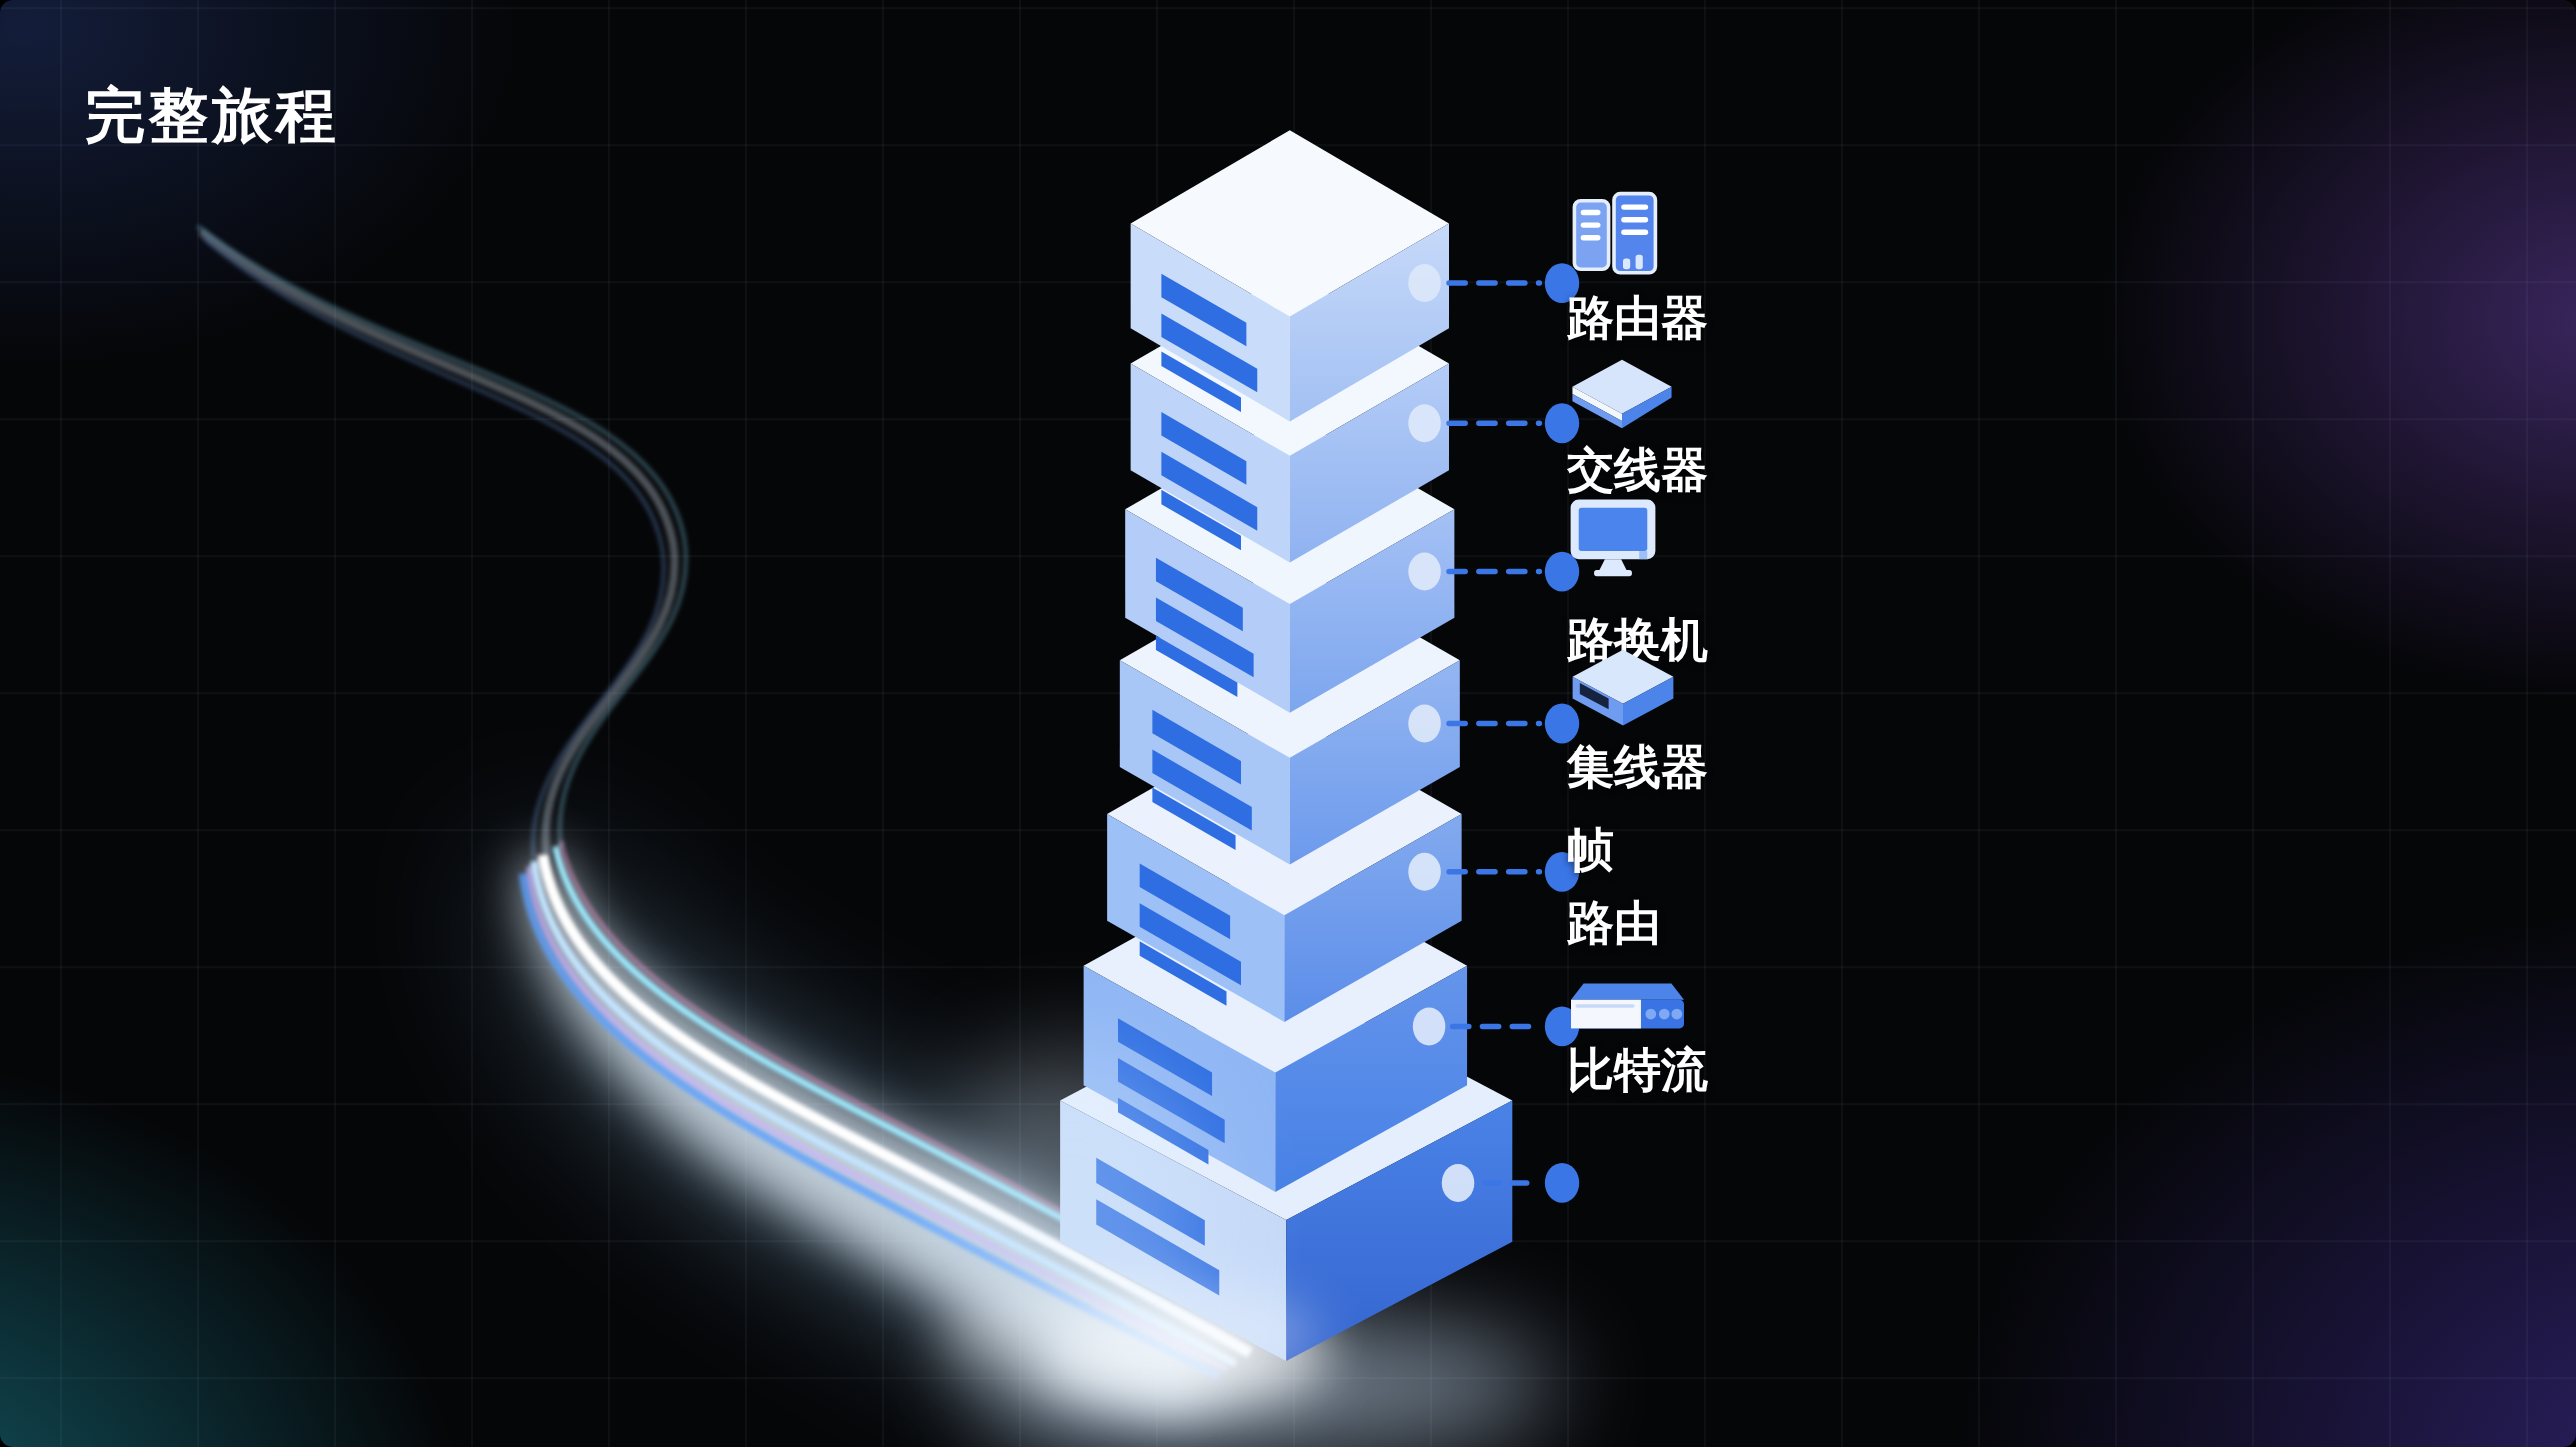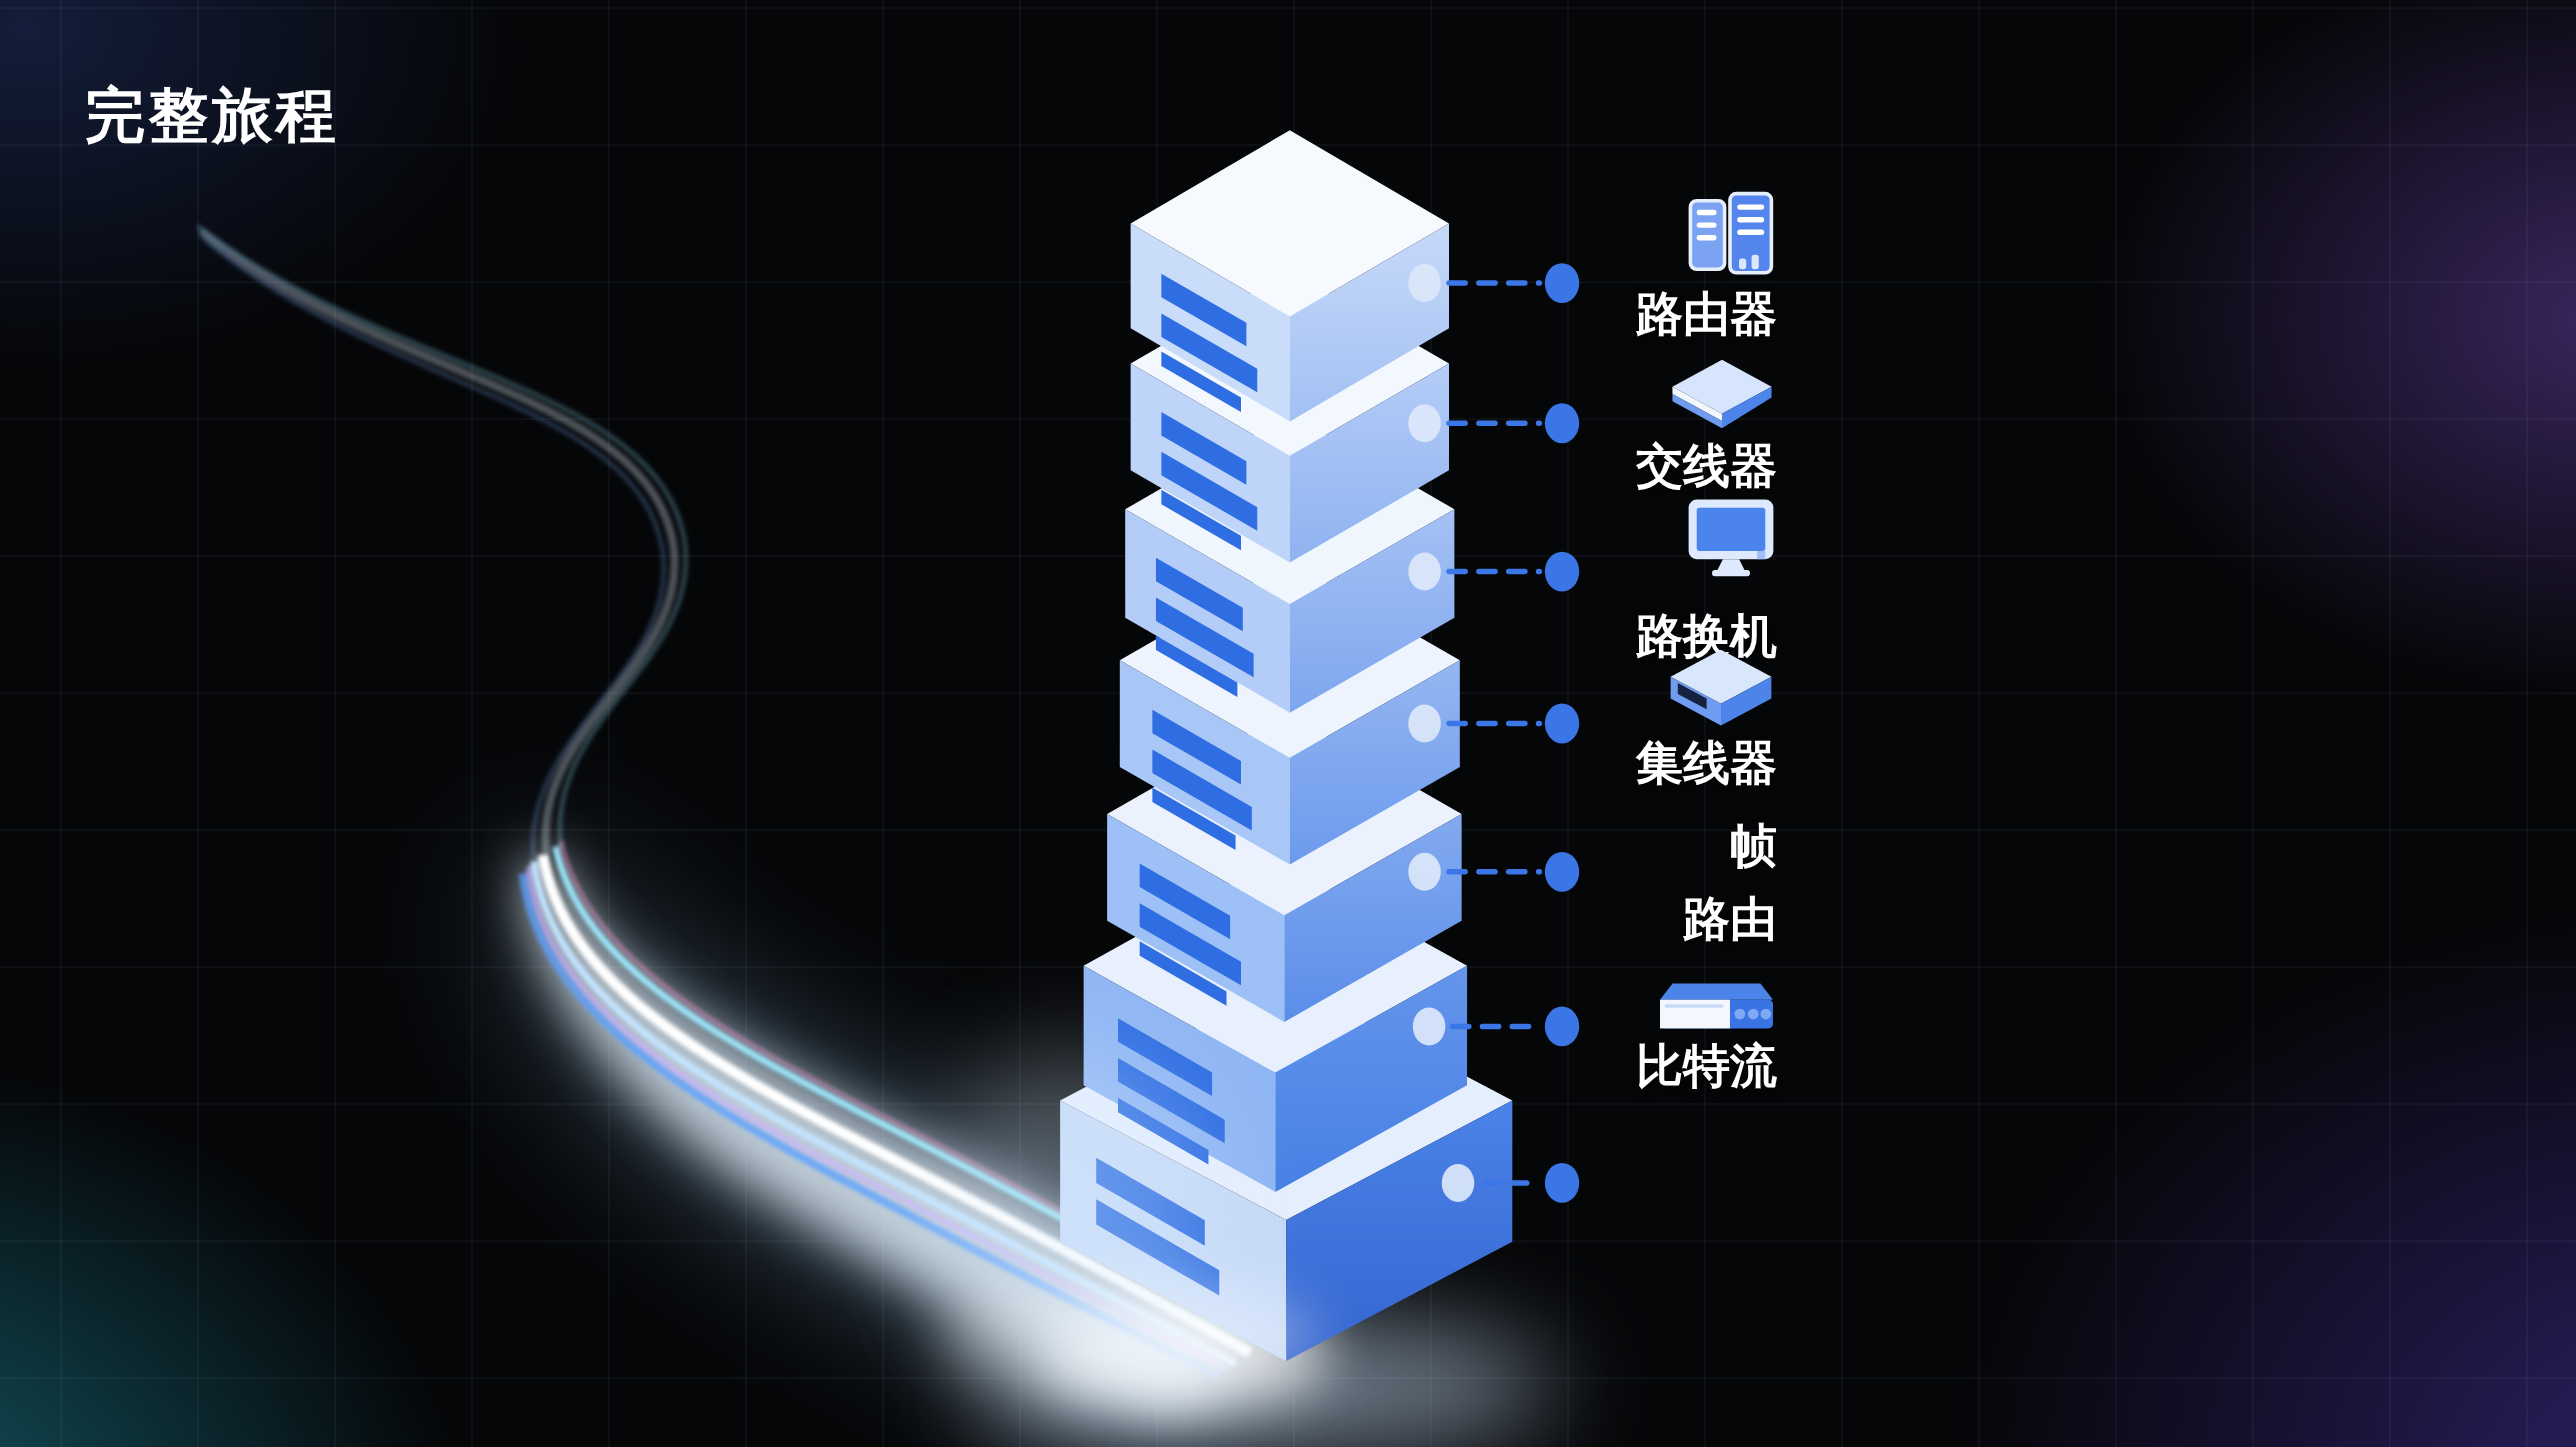--- a/index.html
+++ b/index.html
@@ -1,43 +1,44 @@
 <!DOCTYPE html>
 <html style="--accent: #3b76e6; --bg: #050608; --text: #ffffff; --stripe: #2e6ee2; --teal-glow: #1f98ac; --purple-glow: #4d3690; --navy-glow: #22346b; --box-light: #c9ddfa; --box-deep: #3a6fd8; --trail-cyan: #9feaff; --trail-purple: #cdb0ff; --trail-pink: #ff9fd8;font-size:14.5px"><head>
 <meta charset="utf-8">
 <style>
   html,body{margin:0;padding:0;background:#000;}
   .stage{
     position:relative;
     width:2576px;height:1447px;
     overflow:hidden;
-    font-family:Liberation Mono, monospace;
+    font-family:Liberation Serif, serif;
     background:
       radial-gradient(742px 561px at 101% 22%, rgba(92,58,150,.60), transparent 68%),
       radial-gradient(1040px 814px at 104% 102%, rgba(67,48,154,.62), transparent 70%),
       radial-gradient(950px 769px at -6% 108%, rgba(31,152,172,.60), transparent 66%),
       radial-gradient(687px 470px at 1% 2%, rgba(34,52,107,.50), transparent 72%),
       #050608;
+    border-radius: 13px;
   }
   .stage::before{
     content:"";
     position:absolute;inset:0;
     background-image:
       repeating-linear-gradient(to right, rgba(165,185,225,.055) 0 1.8px, transparent 1.8px 137px),
       repeating-linear-gradient(to bottom, rgba(165,185,225,.055) 0 1.8px, transparent 1.8px 137px);
     background-position:60px 7.2px;
     pointer-events:none;
   }
   .scene{position:absolute;left:0;top:0;z-index:1;}
   .page-title{
     position:absolute;left:85px;top:76px;z-index:3;
     color:var(--text,#fff);font-size:60px;font-weight:800;letter-spacing:3.6px;
   }
   .label-col{position:absolute;z-index:3;width:210px;
-    display:flex;flex-direction:column;align-items:flex-end;gap:9px;}
+    display:flex;flex-direction:column;align-items:flex-start;gap:9px;}
   .label-txt{
     color:var(--text,#fff);font-size:47px;font-weight:700;line-height:1.25;
     text-align:center;white-space:nowrap;text-shadow:0 1.8px 7.2px rgba(0,0,0,.55);
   }
   .r1{left:1567px;top:190px;}
   .r2{left:1567px;top:356px;}
   .r3{left:1567px;top:496px;gap:32px;}
   .r4{left:1567px;top:648px;}
   .r5{left:1567px;top:821px;gap:14.5px;}
   .r6{left:1567px;top:980px;}

